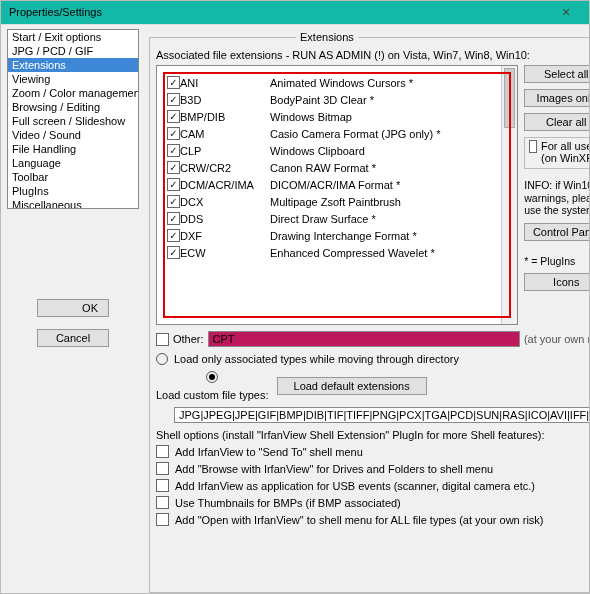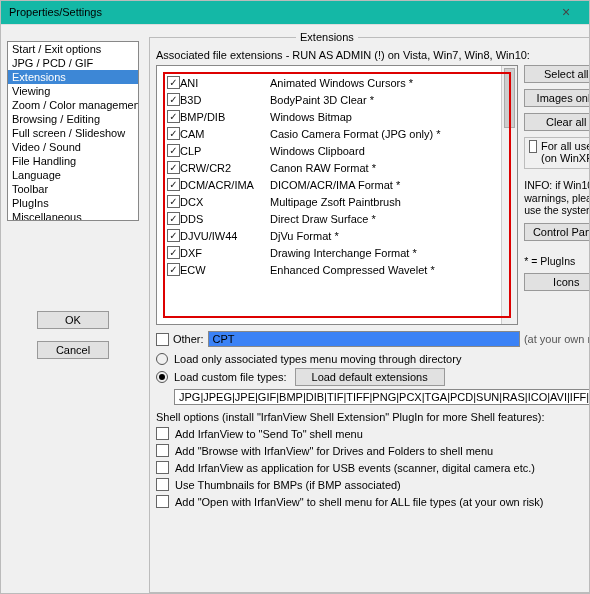--- a/index.html
+++ b/index.html
@@ -1,21 +1,21 @@
 <!DOCTYPE html>
 <html><head>
 <meta charset="utf-8">
 <style>
   * { box-sizing: border-box; margin: 0; padding: 0; font-family: "Segoe UI", Tahoma, sans-serif; font-size: 11px; color: #000; }
   body { background: #fff; width: 590px; height: 594px; overflow: hidden; }
   .window { width: 590px; height: 594px; border: 1px solid #bbb; background: #f0f0f0; position: relative; }
   .titlebar { height: 24px; line-height: 24px; padding: 0 8px; background: #14b8a6; border-bottom: 1px solid #ddd; display:flex; justify-content:space-between; align-items:flex-end;}
   .close { width: 30px; text-align: center; font-size: 14px; color:#444; cursor:pointer;}
   .body { display: flex; height: calc(100% - 24px); }
-  .left { width: 144px; padding: 16px 6px; }
+  .left { width: 144px; padding: 4px 6px; }
   .catlist { background: #fff; border: 1px solid #888; height: 180px; overflow:hidden;}
   .cat { padding: 1px 4px; white-space:nowrap; }
   .cat.sel { background: #3d87d6; color: #fff; }
   .okcancel { text-align:center; margin-top: 90px;}
   .btn { display:inline-block; min-width:72px; padding:2px 10px; background:#e1e1e1; border:1px solid #999; text-align:center; cursor:pointer; user-select:none;}
   .right { flex:1; padding: 6px 8px 6px 4px; overflow:hidden;}
   fieldset.group { border:1px solid #bcbcbc; padding:4px 6px 6px 6px; height: 562px; position:relative;}
   fieldset.group > legend { padding: 0 4px; margin-left: 140px;}
   .assoc-label{ margin:2px 0 4px;}
   .extarea { display:flex; gap:6px;}
@@ -28,21 +28,21 @@
   .row { display:flex; align-items:center; height:17px;}
   .chk { width:13px; height:13px; border:1px solid #666; display:inline-flex; align-items:center; justify-content:center; font-size:10px; line-height:10px; background:#fff;}
   .chk.checked::after{content:"✓"; color:#222; font-size:10px;}
   .extcol { width:90px;}
   .sidebtns { width:84px; display:flex; flex-direction:column; gap:6px; align-items:stretch;}
   .sidebtns .btn{min-width:0; width:100%; padding:2px 4px;}
   .forall { border:1px solid #bcbcbc; padding:2px 4px 4px 4px; font-size:11px; }
   .info { margin-top:4px; font-size:10.5px; line-height:1.2;}
   .otherline, .radioblk, .shell { margin-top:6px;}
   .otherline{display:flex;align-items:center;gap:4px;}
-  .txt { border:1px solid #888; background:#3b82f6; padding:1px 4px; flex:1;}
+  .txt { border:1px solid #888; background:#be185d; padding:1px 4px; flex:1;}
   .risk { color:#555;}
   .radioblk label{display:flex;align-items:center;gap:6px; margin:3px 0;}
   .radio{width:12px;height:12px;border:1px solid #555;border-radius:50%;display:inline-block;position:relative;}
   .radio.on::after{content:"";position:absolute;left:2px;top:2px;width:6px;height:6px;border-radius:50%;background:#000;}
   .customline{display:flex;align-items:center;gap:8px;margin-left:18px;}
   .customline .btn{min-width:0;padding:2px 16px;}
   .filetype{border:1px solid #888;background:#fff;padding:1px 4px;margin:3px 0 0 18px;white-space:nowrap;overflow:hidden;}
   .shell .chk{flex-shrink:0;}
   .shell label{display:flex;align-items:center;gap:6px;margin:4px 0;}
 </style>
@@ -65,21 +65,21 @@
           <div class="cat">Browsing / Editing</div>
           <div class="cat">Full screen / Slideshow</div>
           <div class="cat">Video / Sound</div>
           <div class="cat">File Handling</div>
           <div class="cat">Language</div>
           <div class="cat">Toolbar</div>
           <div class="cat">PlugIns</div>
           <div class="cat">Miscellaneous</div>
         </div>
       <div class="okcancel">
-        <div class="btn" style="margin-bottom:12px;">OK</div><br>
+        <div class="btn" style="margin-bottom:12px;text-align:right;">OK</div><br>
         <div class="btn">Cancel</div>
       </div>
     </div>
     <div class="right">
       <fieldset class="group">
         <legend>Extensions</legend>
         <div class="assoc-label">Associated file extensions - RUN AS ADMIN (!) on Vista, Win7, Win8, Win10:</div>
         <div class="extarea">
           <div class="extwrap">
             <div class="extlist">
@@ -121,25 +121,20 @@
                   </div>
                   <div class="row">
                     <span class="chk checked"></span>
                     <span class="extcol">DCX</span>
                     <span>Multipage Zsoft Paintbrush</span>
                   </div>
                   <div class="row">
                     <span class="chk checked"></span>
                     <span class="extcol">DDS</span>
                     <span>Direct Draw Surface *</span>
-                  </div>
-                  <div class="row">
-                    <span class="chk checked"></span>
-                    <span class="extcol">DJVU/IW44</span>
-                    <span>DjVu Format *</span>
                   </div>
                   <div class="row">
                     <span class="chk checked"></span>
                     <span class="extcol">DXF</span>
                     <span>Drawing Interchange Format *</span>
                   </div>
                   <div class="row">
                     <span class="chk checked"></span>
                     <span class="extcol">ECW</span>
                     <span>Enhanced Compressed Wavelet *</span>
@@ -171,24 +166,24 @@
         <div class="otherline">
           <span class="chk"></span>
           <span>Other:</span>
           <span class="txt">CPT</span>
           <span class="risk">(at your own risk)</span>
         </div>
 
         <div class="radioblk">
           <label>
             <span class="radio"></span>
-            <span>Load only associated types menu moving through directory</span>
+            <span>Load only associated types while moving through directory</span>
           </label>
           <div class="customline">
-            <label style="display:flex;align-items:center;gap:6px;margin-left:-18px;">
+            <label style="display:flex;align-items:center;gap:6px;margin-left:-18px;flex-direction:column;">
               <span class="radio on"></span>
               <span>Load custom file types:</span>
             </label>
             <div class="btn">Load default extensions</div>
           </div>
           <div class="filetype">JPG|JPEG|JPE|GIF|BMP|DIB|TIF|TIFF|PNG|PCX|TGA|PCD|SUN|RAS|ICO|AVI|IFF|PF</div>
         </div>
 
         <div class="shell">
           <div style="margin:6px 0 2px;">Shell options (install "IrfanView Shell Extension" PlugIn for more Shell features):</div>

